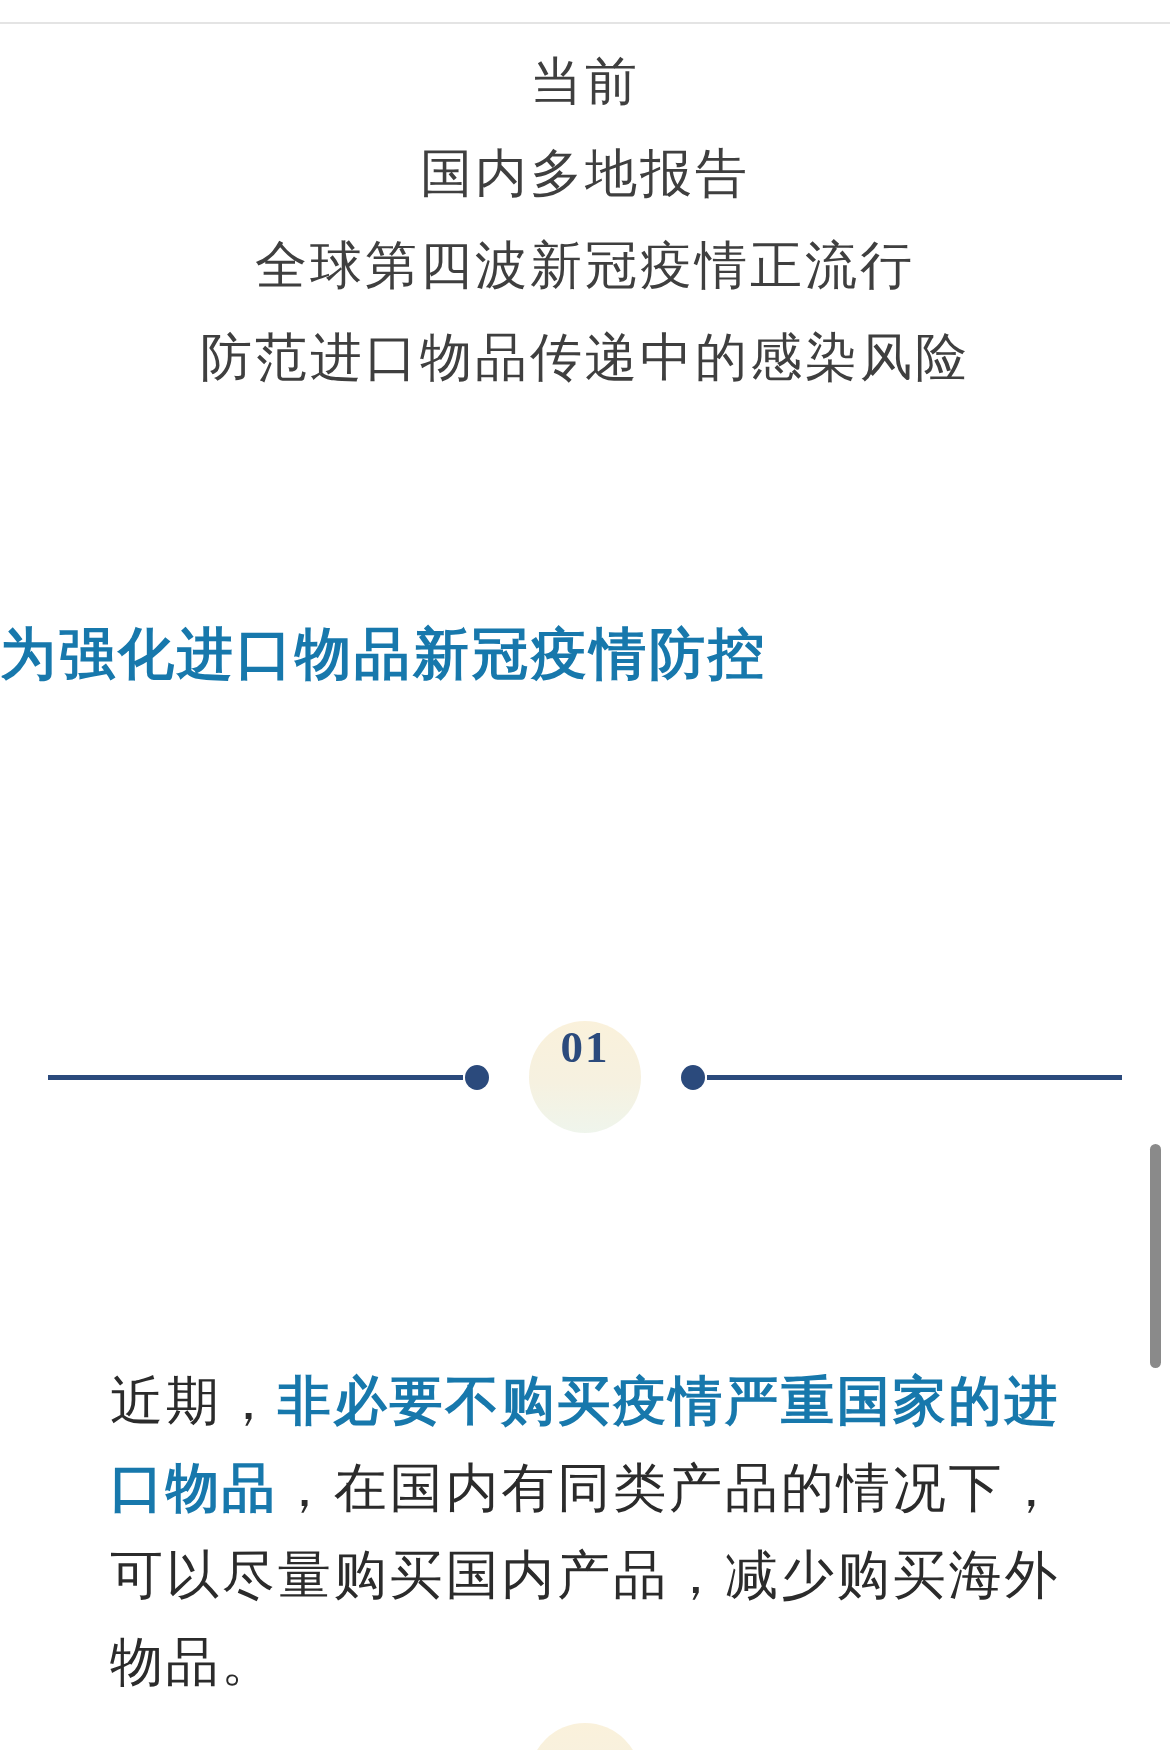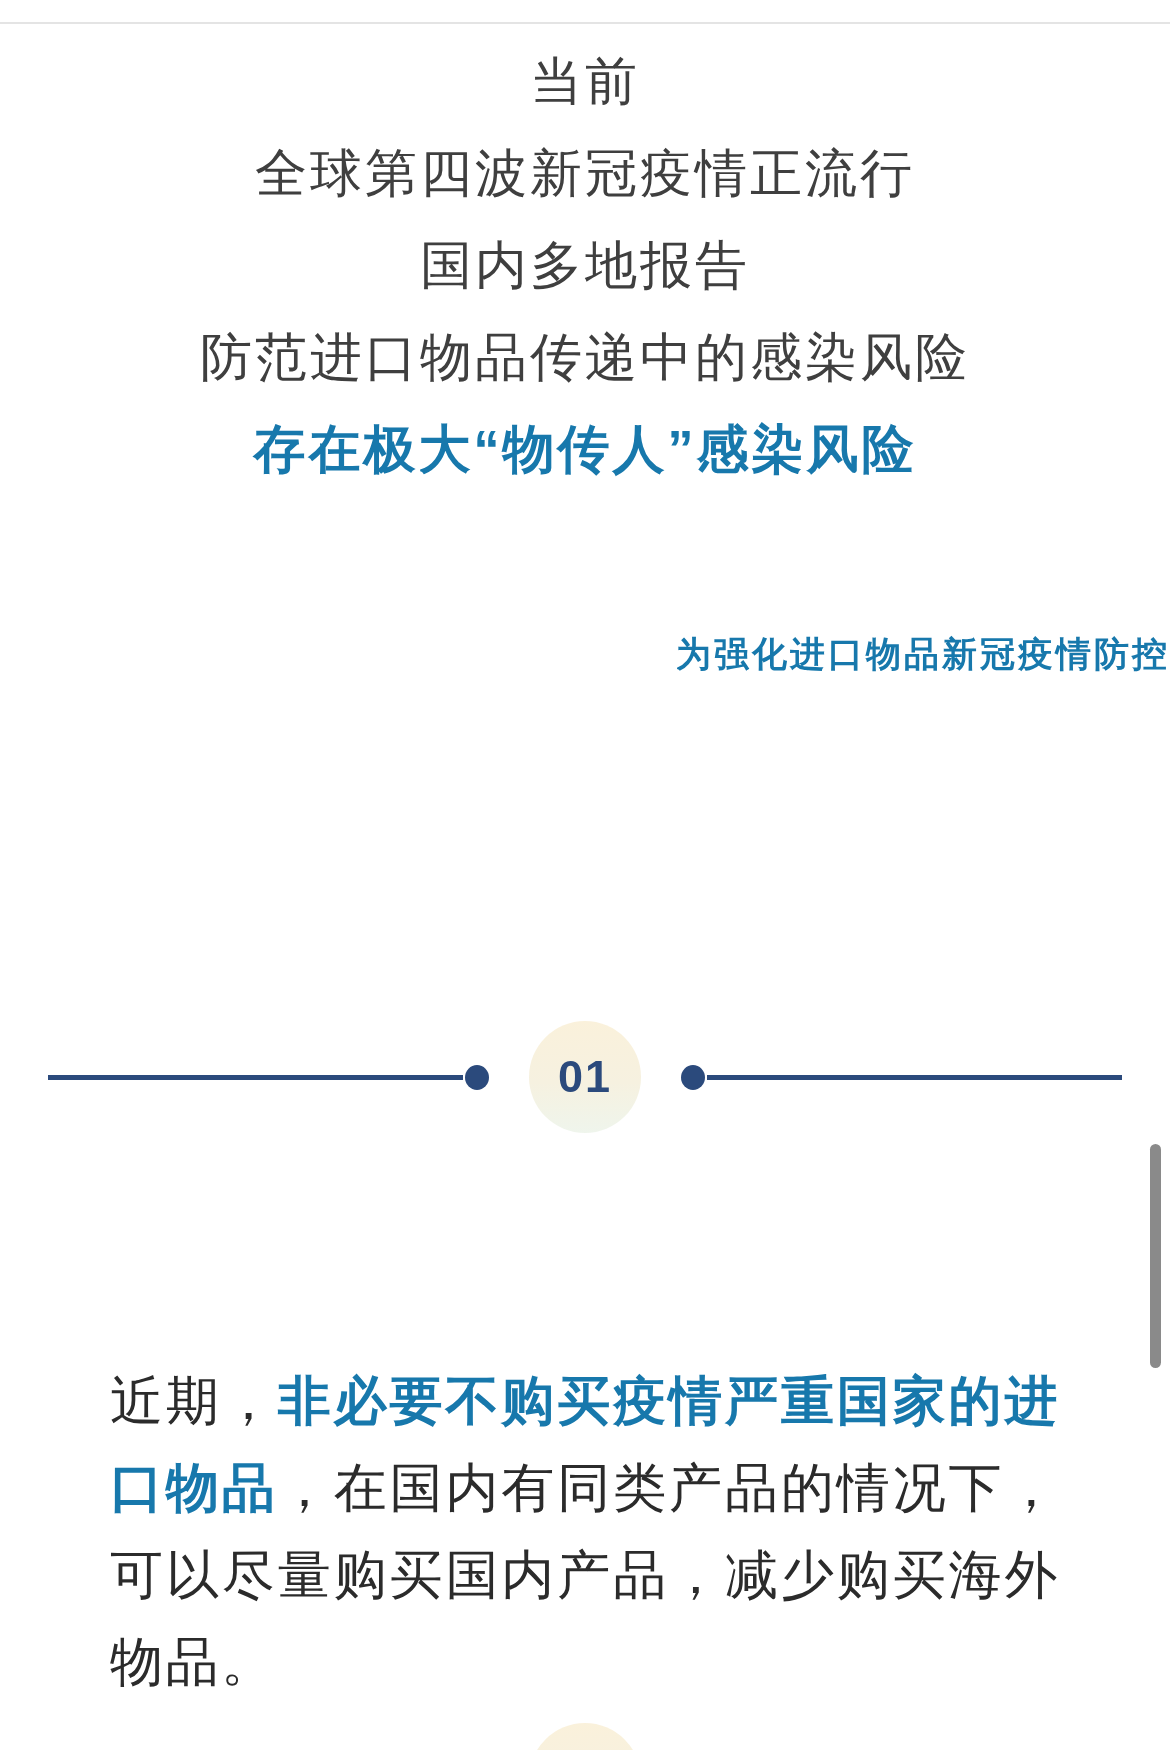--- a/index.html
+++ b/index.html
@@ -39,22 +39,22 @@
   .intro-highlight {
     display: block;
     color: #1778ac;
     font-weight: 700;
   }
   .notice-block {
     position: absolute;
     left: 0;
     top: 608px;
     width: 100%;
-    text-align: right;
-    font-size: 35px;
+    text-align: left;
+    font-size: 56px;
     line-height: 92px;
     letter-spacing: 3px;
     color: #1778ac;
     font-weight: 700;
   }
   .notice-line { display: block; }
   
   .section-divider {
     position: absolute;
     left: 48px;
@@ -79,22 +79,23 @@
   }
   .divider-dot.right { margin: 0 2px 0 0; }
   .section-badge {
     flex: 0 0 auto;
     width: 112px;
     height: 112px;
     margin: 0 40px;
     border-radius: 50%;
     background: linear-gradient(180deg, #faf1db 0%, #f6f1e0 55%, #eff5ec 100%);
     display: flex;
-    align-items: center;
+    align-items: flex-start;
     justify-content: center;
+    font-family: Liberation Serif, serif;
   }
   .section-number {
     font-size: 45px;
     font-weight: 700;
     letter-spacing: 2px;
     color: #2b4a7c;
   }
   
   .body-paragraph {
     position: absolute;
@@ -134,24 +135,23 @@
 </style>
 </head>
 <body>
 
 <div class="page">
 
   <div class="hairline"></div>
 
   <div class="intro-block">
     <span class="intro-line">当前</span>
+    <span class="intro-line">国内多地报告</span>
     <span class="intro-line">全球第四波新冠疫情正流行</span>
-    <span class="intro-line">国内多地报告</span>
     <span class="intro-line">防范进口物品传递中的感染风险</span>
-    <span class="intro-highlight">存在极大“物传人”感染风险</span>
   </div>
 
   <div class="notice-block">
     <span class="notice-line">为强化进口物品新冠疫情防控</span>
   </div>
 
   <div class="section-divider">
     <div class="divider-line"></div>
     <div class="divider-dot"></div>
     <div class="section-badge">

